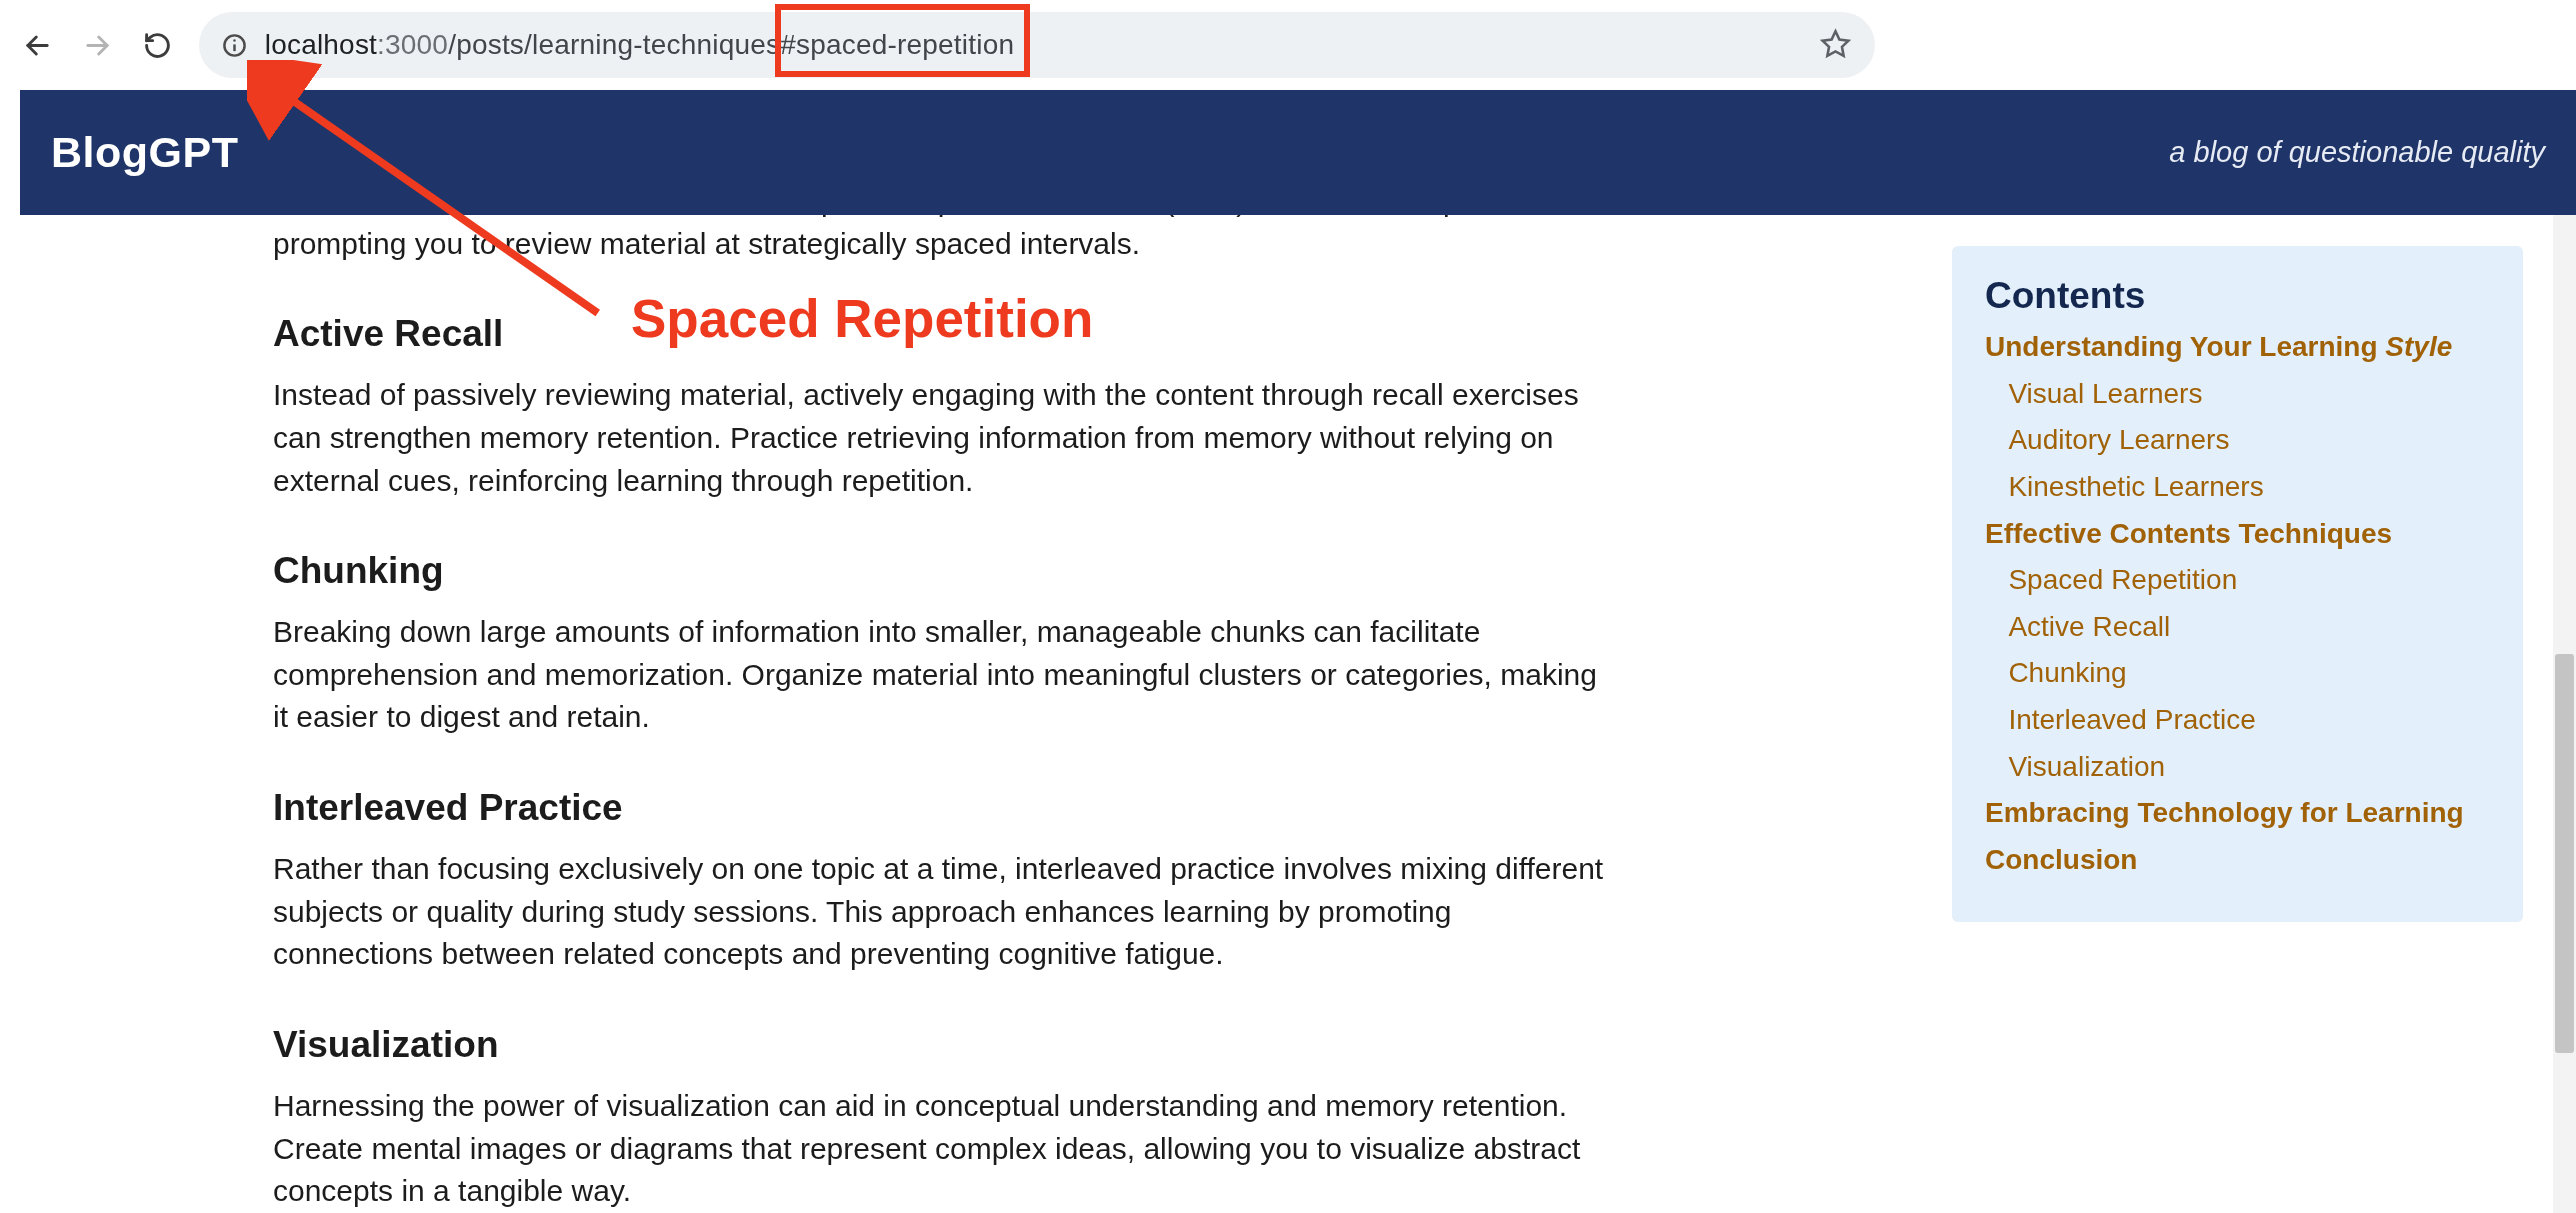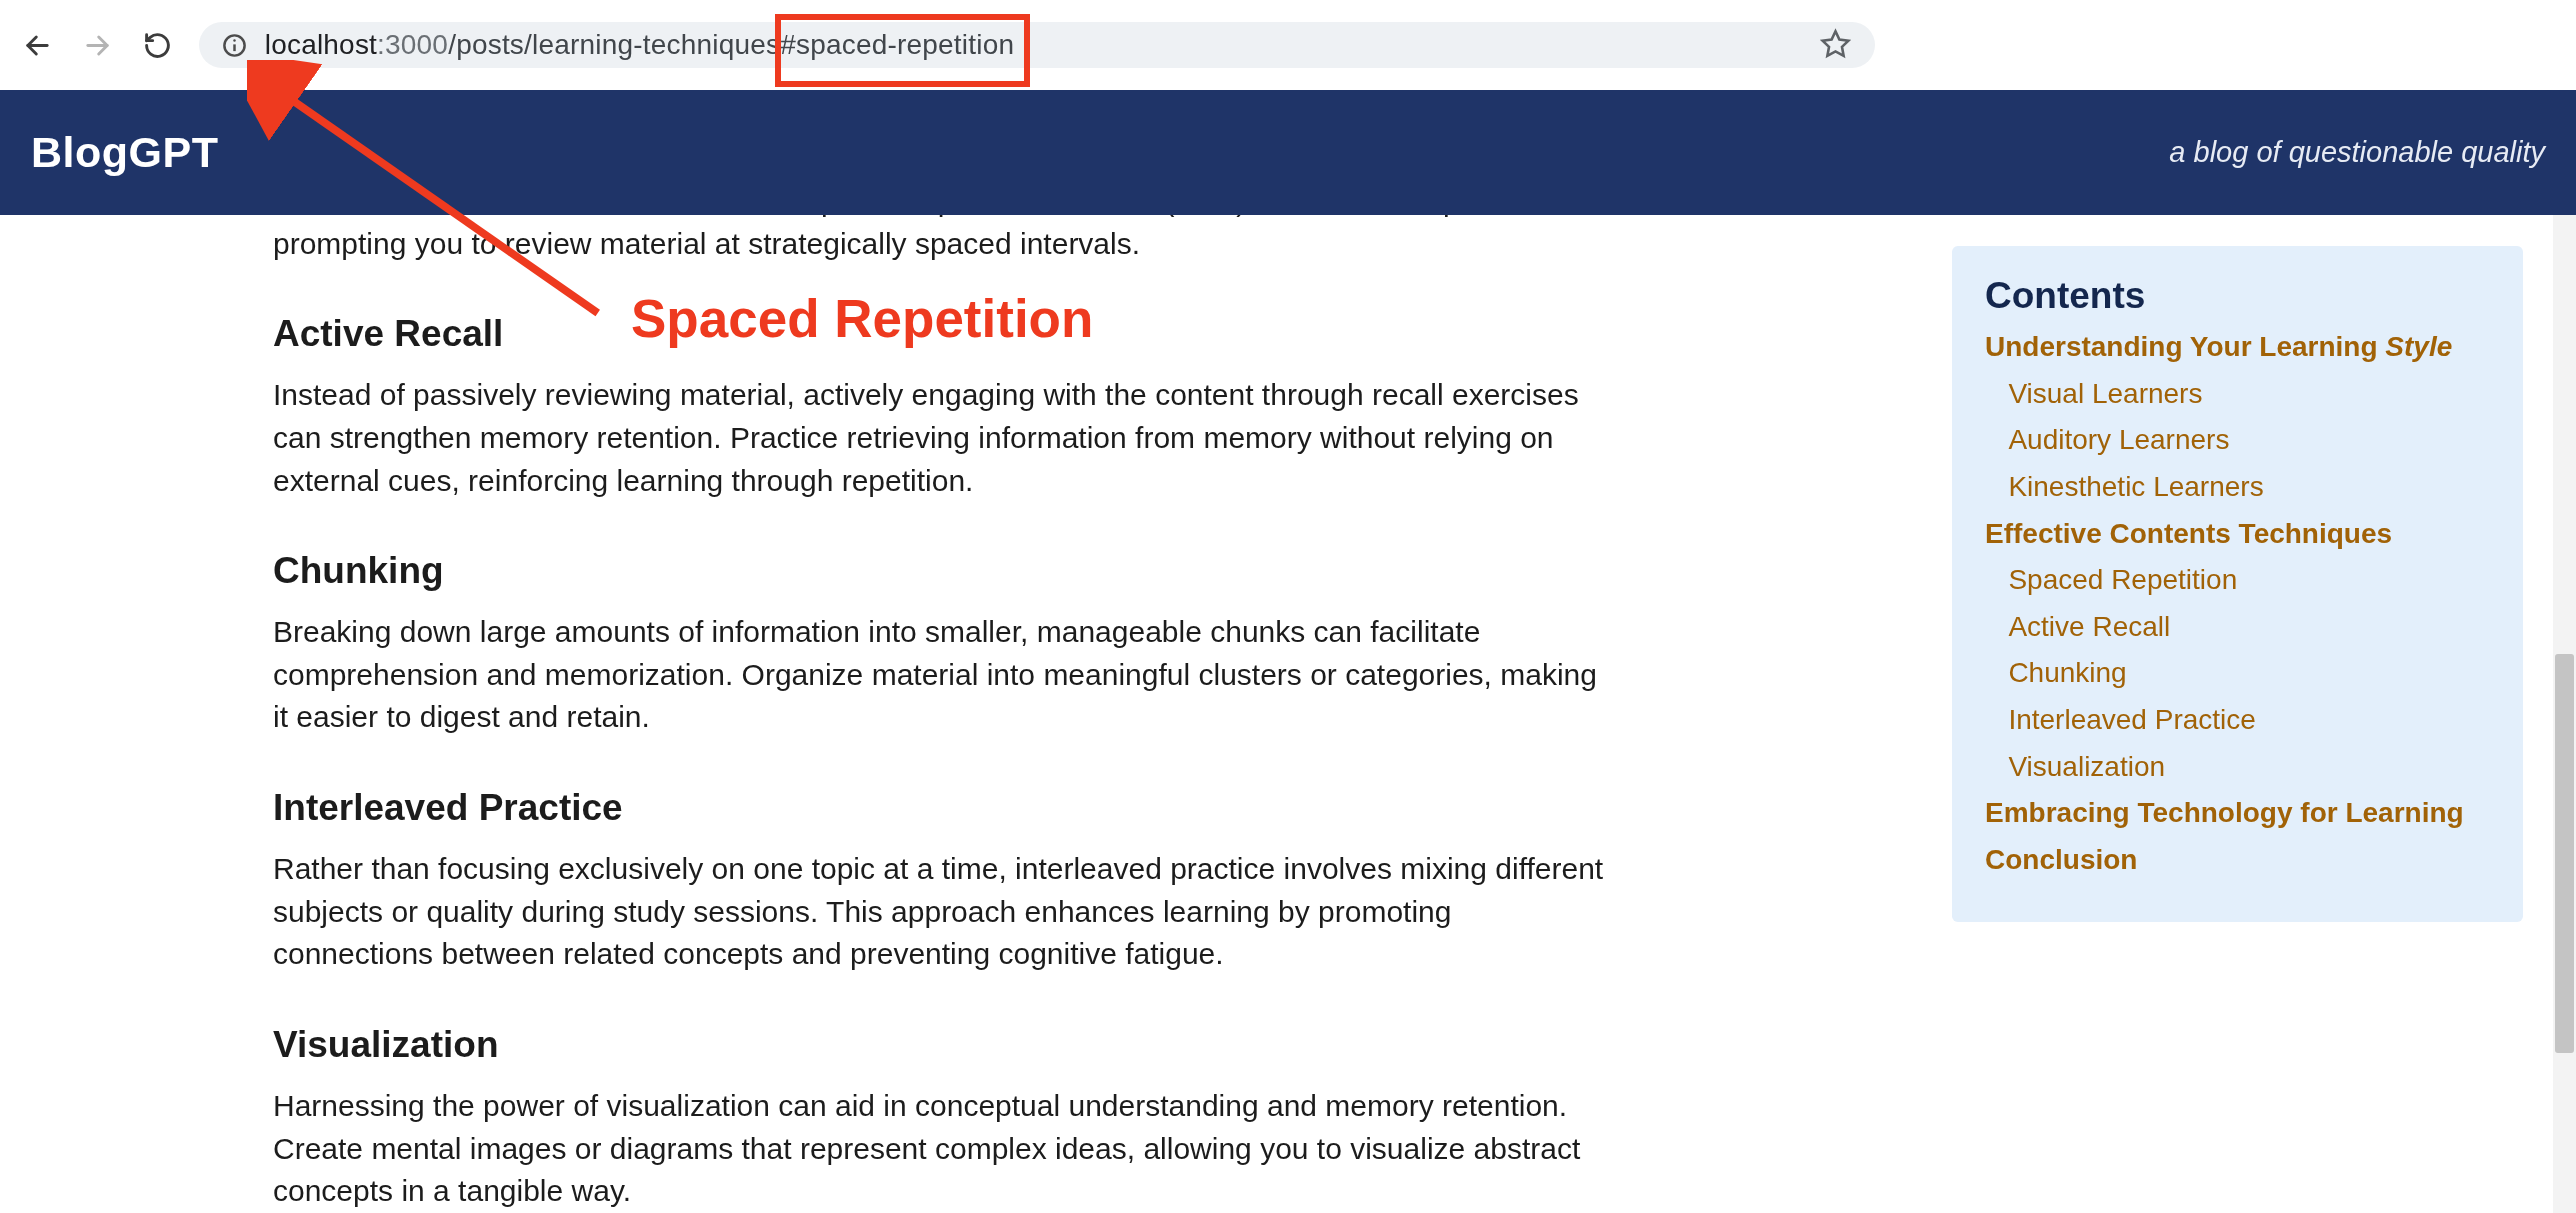--- a/index.html
+++ b/index.html
@@ -17,21 +17,21 @@
     width:39px; height:39px; display:flex; align-items:center; justify-content:center;
     color:#3c3c3c; cursor:pointer;
   }
   .nav-btn.disabled { color:#b4b4b4; }
   .nav-btn svg { width:29px; height:29px; }
 
   .omnibox {
     flex:1; display:flex; align-items:center;
     background:#eef1f4;
     border-radius:39px;
-    height:46px;
+    height:66px;
     padding:0 23.4px 0 19.5px;
     max-width:1676px;
     position:relative;
   }
   .omnibox .info-icon {
     width:33px; height:33px; display:flex; align-items:center; justify-content:center;
     color:#4c4c4c; margin-right:13.6px;
   }
   .omnibox .info-icon svg { width:27px; height:27px; }
   .url {
@@ -52,20 +52,21 @@
     pointer-events:none;
   }
 
   
   .site-header {
     background:#1f3468;
     color:#fff;
     display:flex; align-items:center;
     padding:0 31px;
     height:125px;
+    margin-left:20px;
   }
   .brand { font-size:43px; font-weight:800; letter-spacing:0.5px; }
   .tagline { margin-left:auto; font-size:29px; font-style:italic; color:#e7ebf4; }
 
   
   .page {
     position:relative;
     display:flex;
     height:calc(100% - 90px - 125px);
     overflow:hidden;

